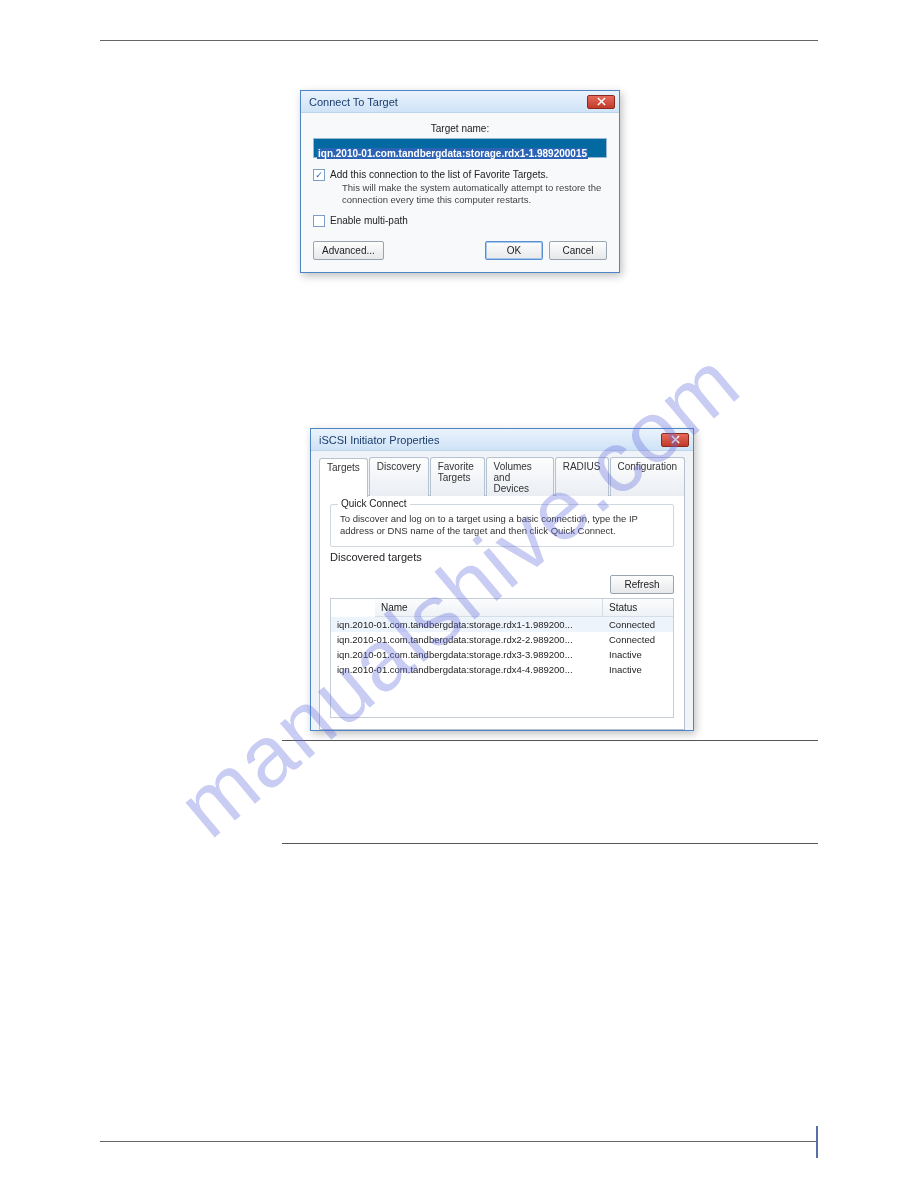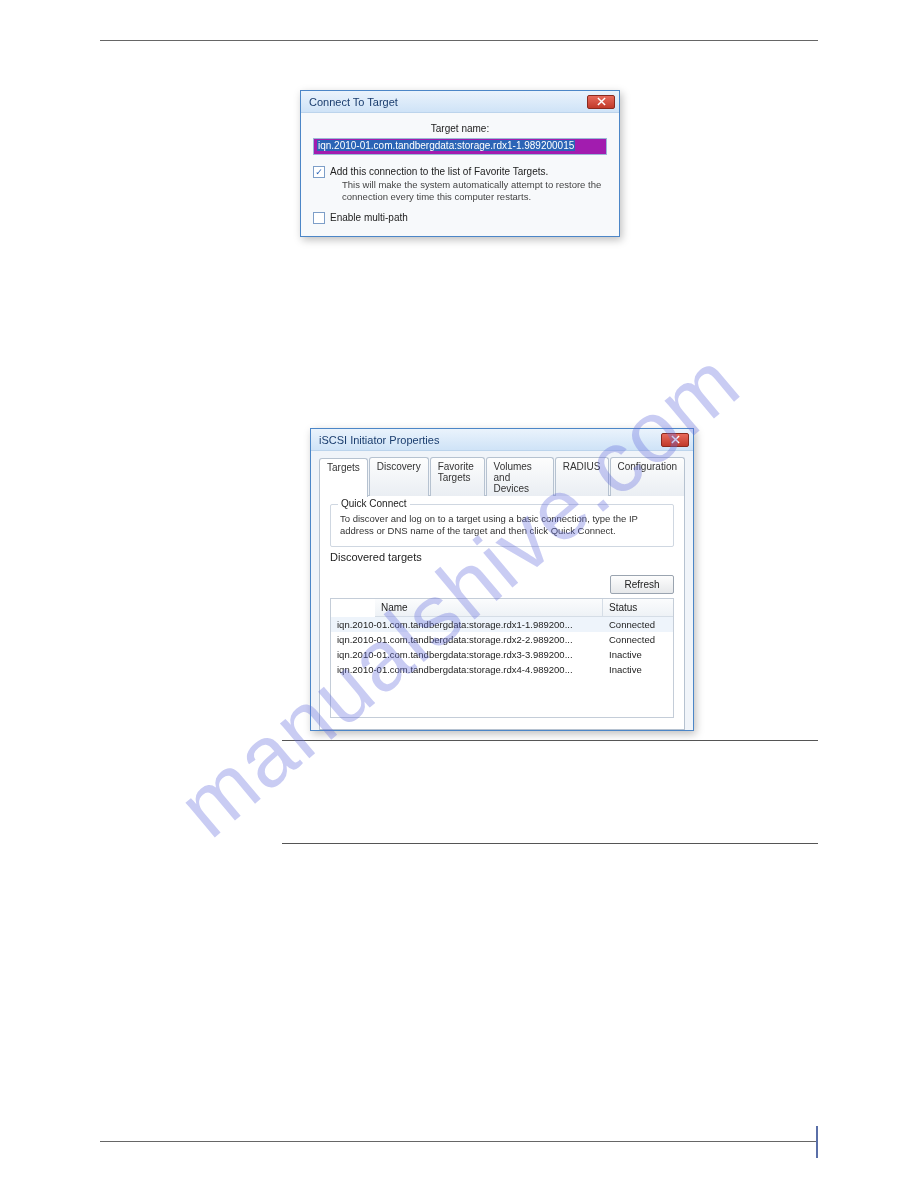--- a/index.html
+++ b/index.html
@@ -72,24 +72,25 @@
     border-radius: 2px;
     display: flex; align-items: center; justify-content: center;
   }
   .close-btn svg { width: 9px; height: 9px; }
   .dlg1 .body { padding: 10px 12px 12px; background: #f7f9fb; }
   .dlg1 .lbl { font-size: 10px; margin-bottom: 4px; color: #222; text-align: center; }
   .dlg1 .target-input {
     width: 100%;
     height: 17px;
     border: 1px solid #9bb7d6;
-    background: #a21caf;
-    padding: 1px 3px;
+    background: #0369a1;
+    padding: 9px 3px;
     font-size: 10px;
     color: #fff;
+    font-weight: bold;
   }
   .dlg1 .target-input .sel {
     background: #2b64b6;
     color: #fff;
     padding: 0 1px;
     display: inline-block;
   }
   .dlg1 .chk-row { margin-top: 10px; display: flex; align-items: flex-start; gap: 5px; }
   .dlg1 .chk-row .chk {
     width: 12px; height: 12px; border: 1px solid #7d9ec8; background: #fff;
@@ -241,20 +242,27 @@
       <span class="sel">iqn.2010-01.com.tandbergdata:storage.rdx1-1.989200015</span>
     </div>
     <div class="chk-row">
       <span class="chk checked"></span>
       <span class="chk-text">Add this connection to the list of Favorite Targets.</span>
     </div>
     <div class="chk-sub">This will make the system automatically attempt to restore the connection every time this computer restarts.</div>
     <div class="chk-row" style="margin-top:8px;">
       <span class="chk"></span>
       <span class="chk-text">Enable multi-path</span>
+    </div>
+    <div class="btnrow">
+      <span class="winbtn adv">Advanced...</span>
+      <span class="right-btns">
+        <span class="winbtn default">OK</span>
+        <span class="winbtn">Cancel</span>
+      </span>
     </div>
   </div>
 </div>
 
 <div class="dlg2">
   <div class="titlebar">
     <span>iSCSI Initiator Properties</span>
     <span class="close-btn">
       <svg viewBox="0 0 10 10">
           <path d="M1 1 L9 9 M9 1 L1 9" stroke="#fff" stroke-width="1.6"></path>

